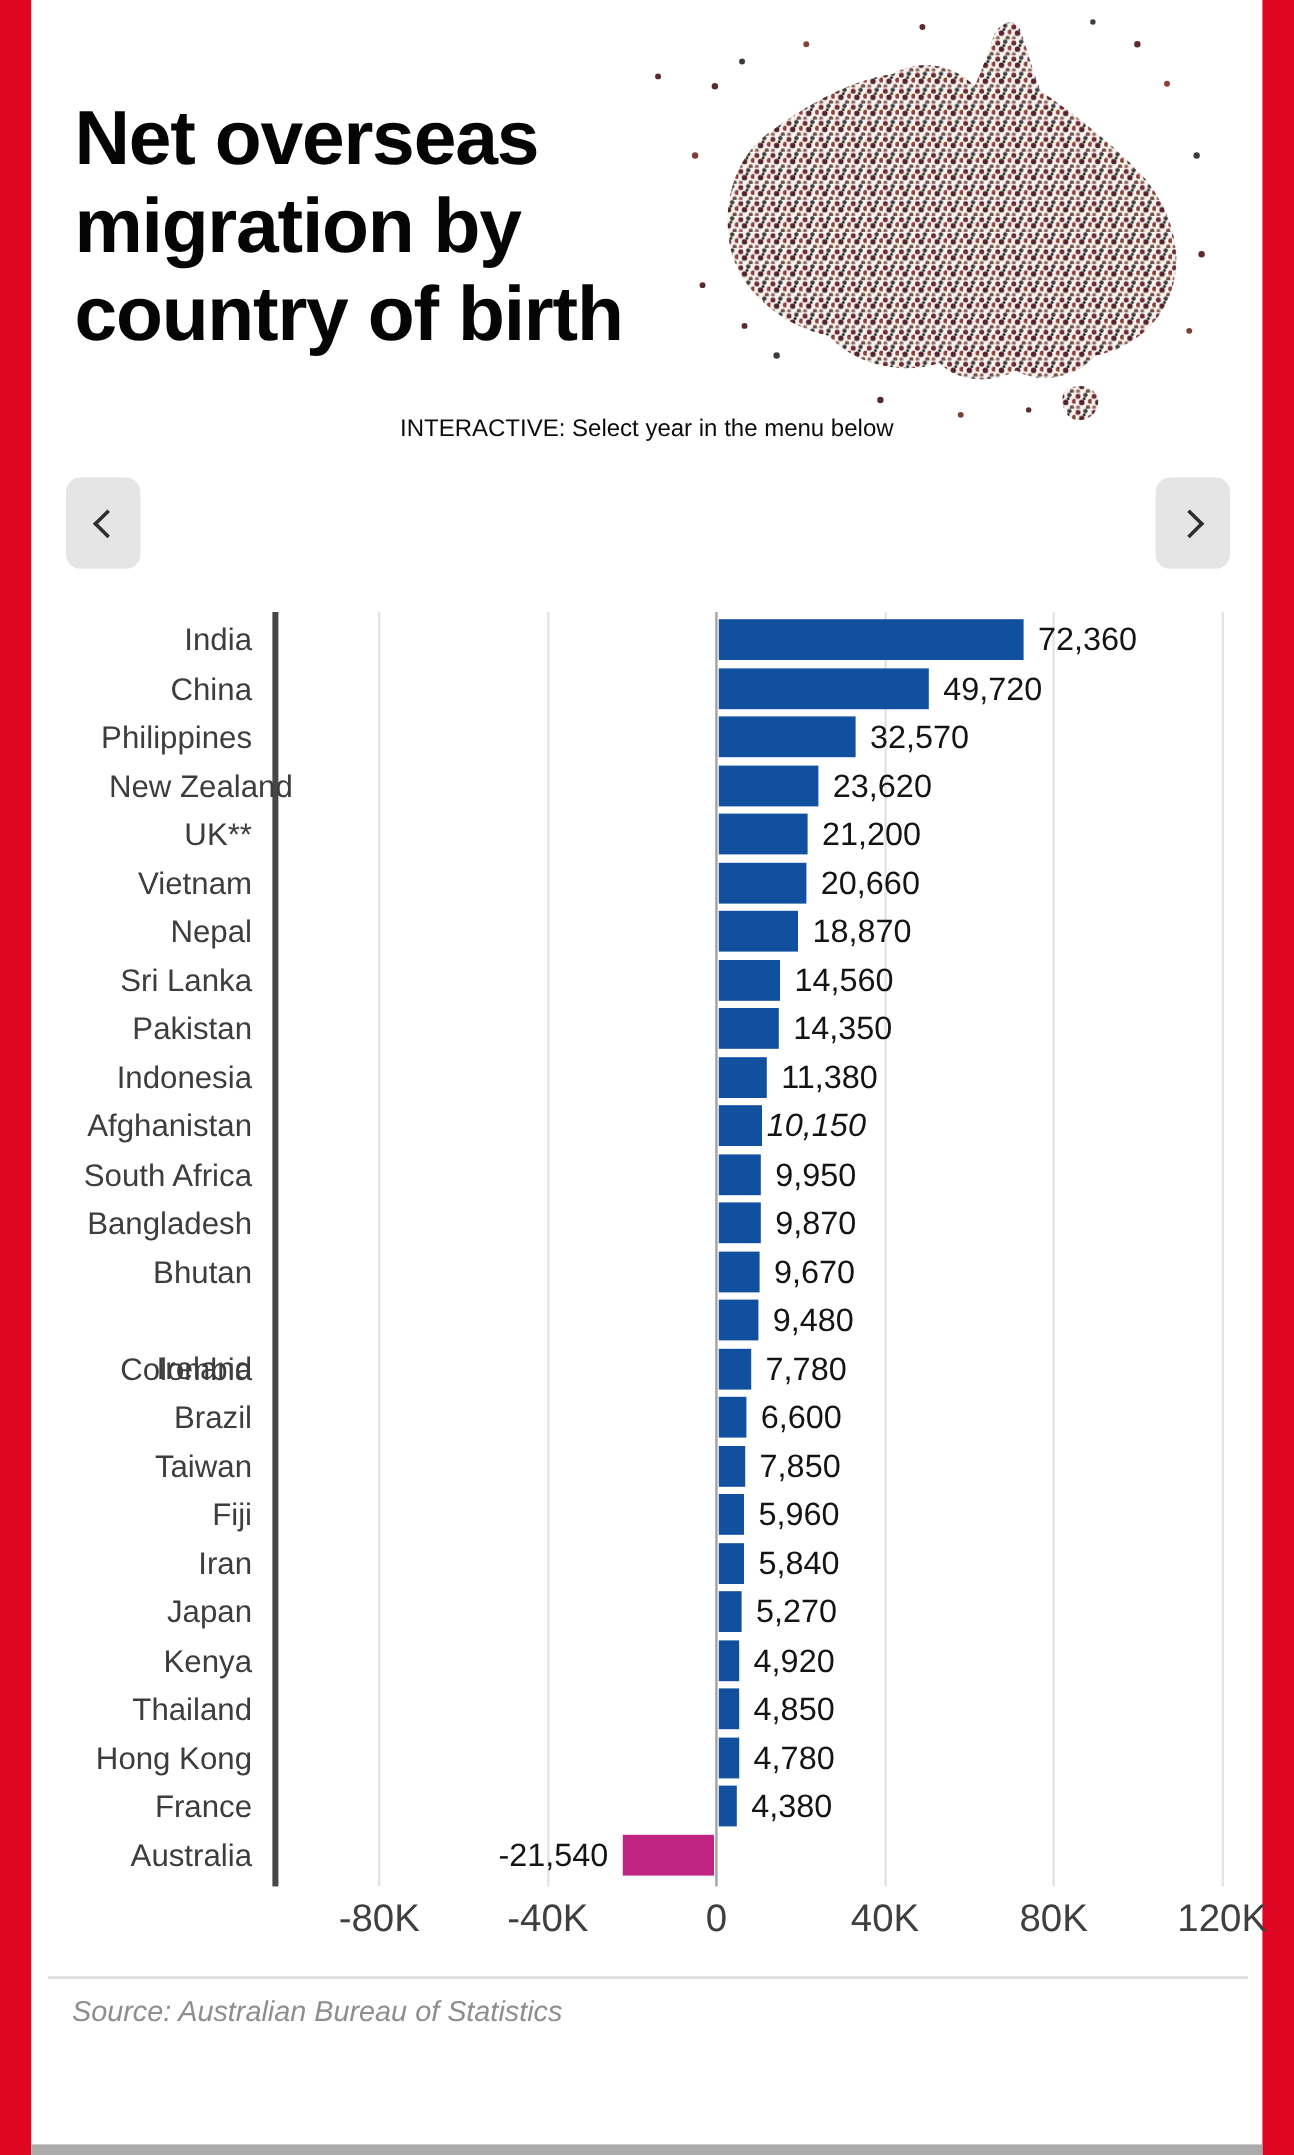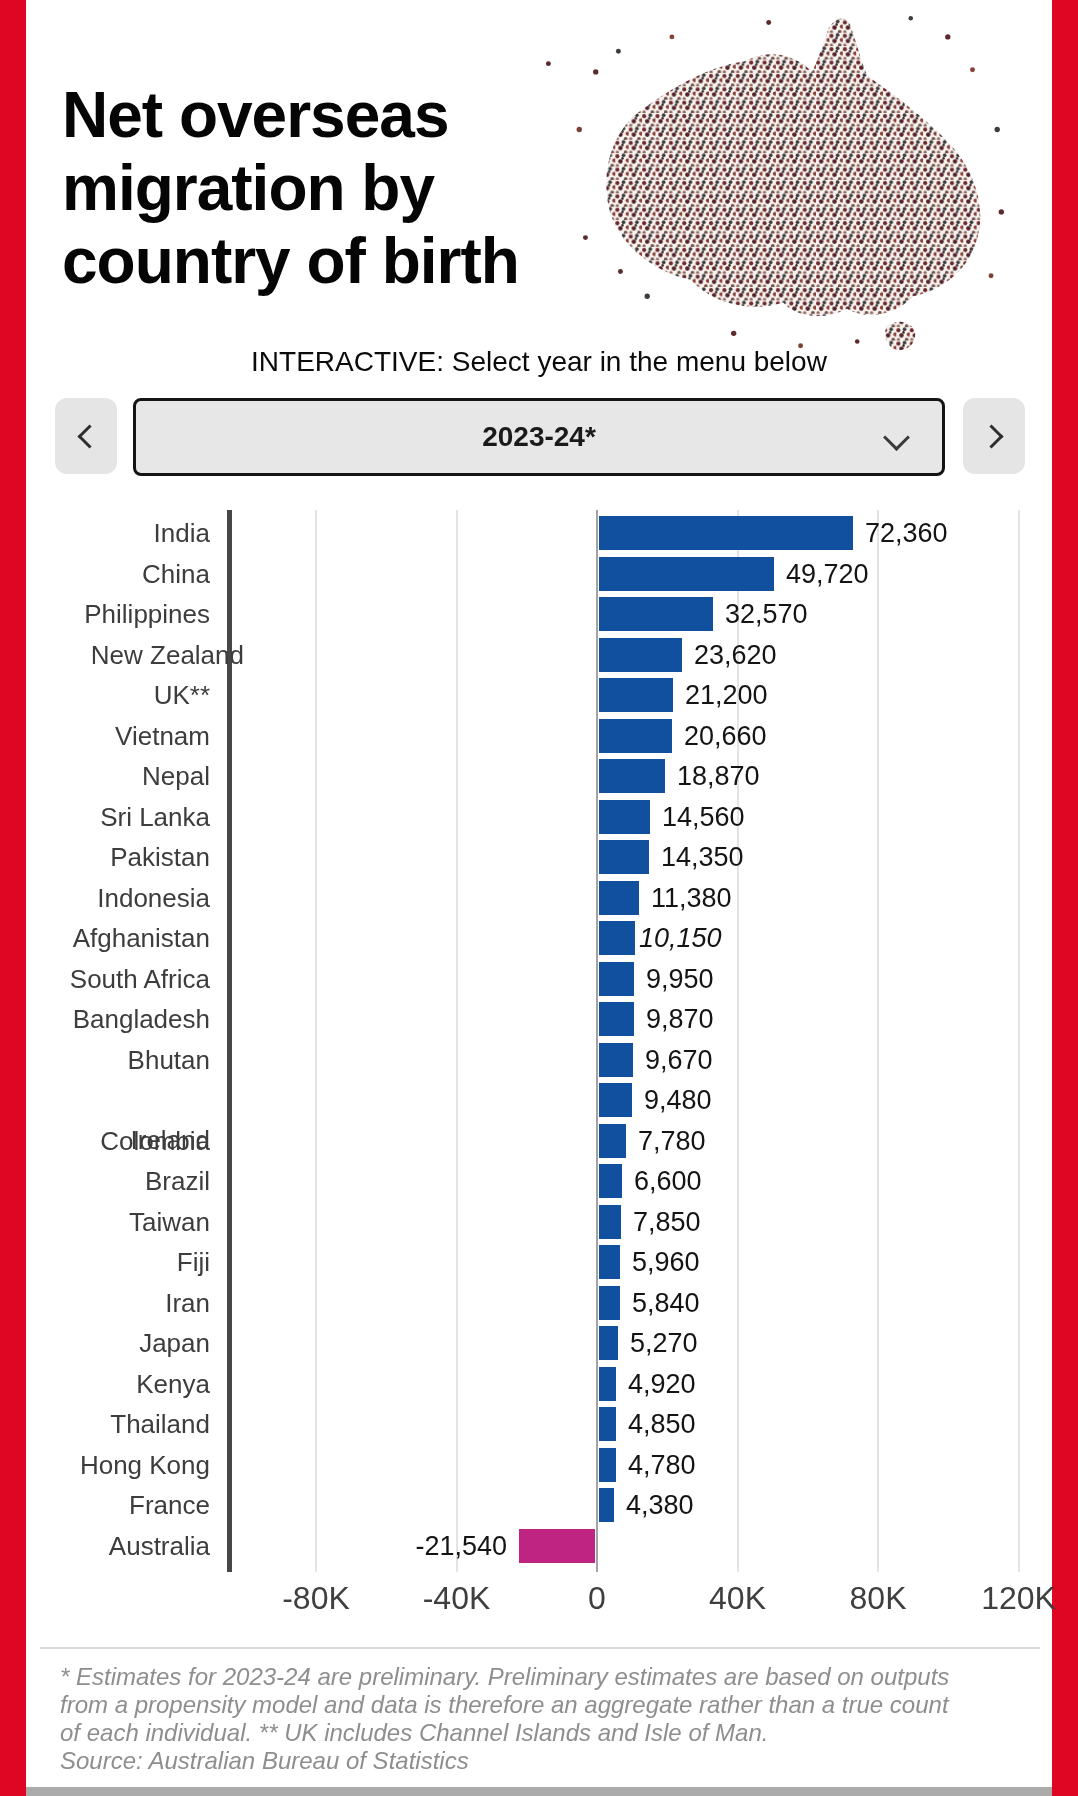--- a/index.html
+++ b/index.html
@@ -4,21 +4,21 @@
 <style>
   html,body{margin:0;padding:0;background:#ffffff;}
   #page{position:relative;width:1078px;height:1796px;background:#ffffff;overflow:hidden;
         font-family:"Liberation Sans","DejaVu Sans",sans-serif;}
   .stripe{position:absolute;top:0;width:26px;height:1796px;background:var(--red,#df0623);}
   #stripe-left{left:0;}
   #stripe-right{left:1052px;}
   #title{position:absolute;left:62px;top:36px;width:470px;font-size:64px;line-height:73px;
          font-weight:700;color:#050505;letter-spacing:-1px;}
   #hint{position:absolute;left:26px;top:346px;width:1026px;text-align:center;
-        font-size:28px;color:#0b0b0b;}
+        font-size:20px;color:#0b0b0b;}
   
   .navbtn{position:absolute;top:398px;width:62px;height:76px;background:#e5e5e5;
           border-radius:12px;cursor:pointer;display:flex;align-items:center;justify-content:center;}
   #prev-btn{left:55px;}
   #next-btn{left:963px;}
   .chev{display:inline-block;width:14px;height:14px;border-right:3px solid #2e2e2e;
         border-bottom:3px solid #2e2e2e;}
   .chev.left{transform:rotate(135deg);margin-left:6px;}
   .chev.right{transform:rotate(-45deg);margin-right:6px;}
   .chev.down{transform:rotate(45deg);width:16px;height:16px;border-color:#3a3a3a;}
@@ -92,24 +92,20 @@
         <circle cx="70" cy="258" r="2.4"></circle>
     </g>
   </svg>
 
   <div id="hint">INTERACTIVE: Select year in the menu below</div>
 
   <div id="prev-btn" class="navbtn">
     <span class="chev left"></span>
   </div>
 
-  <div id="year-select">
-    <span id="year-value">2023-24*</span>
-    <span id="select-chev" class="chev down"></span>
-  </div>
 
   <div id="next-btn" class="navbtn">
     <span class="chev right"></span>
   </div>
 
   <div id="plot">
     <div id="axis-line"></div>
   <div class="grid" style="left: 315px;"></div>
       <div class="xtick" style="left: 316px;">-80K</div>
       <div class="grid" style="left: 455.5px;"></div>
@@ -197,17 +193,16 @@
       <div class="cat" style="top: 978px; height: 34px; line-height: 34px;">France</div>
       <div class="bar" style="top: 978px; width: 15px; left: 599px; background: rgb(17, 80, 158);"></div>
       <div class="val" style="top: 978px; line-height: 34px; left: 626px;">4,380</div>
       <div class="cat" style="top: 1018.5px; height: 34px; line-height: 34px;">Australia</div>
       <div class="bar" style="top: 1018.5px; width: 76px; left: 519px; background: rgb(192, 36, 131);"></div>
       <div class="val" style="top: 1018.5px; line-height: 34px; left: 507px; transform: translateX(-100%);">-21,540</div>
     </div>
 
   <div id="divider"></div>
   <div id="footnote">
-    <div>* Estimates for 2023-24 are preliminary. Preliminary estimates are based on outputs from a propensity model and data is therefore an aggregate rather than a true count of each individual. ** UK includes Channel Islands and Isle of Man.</div>
     <div>Source: Australian Bureau of Statistics</div>
   </div>
   <div id="bottom-band"></div>
 </div>
 
 </body></html>

